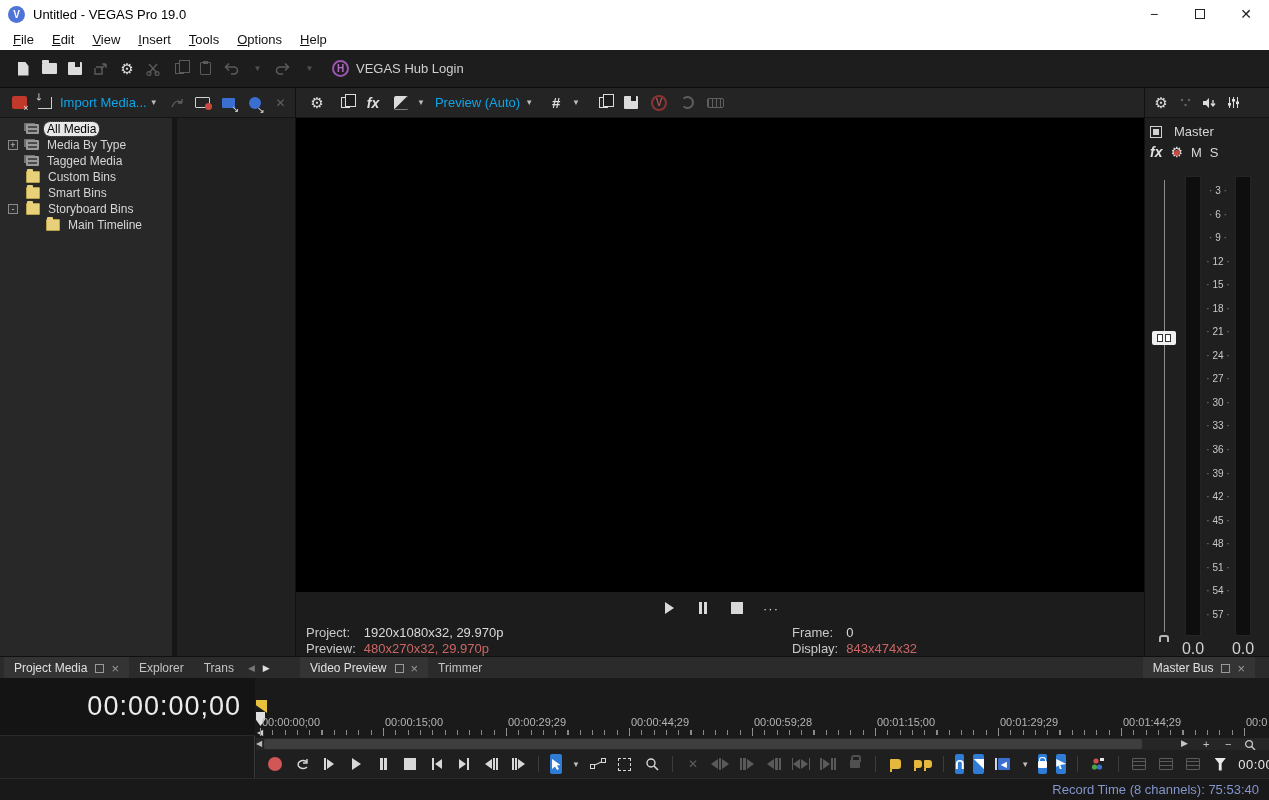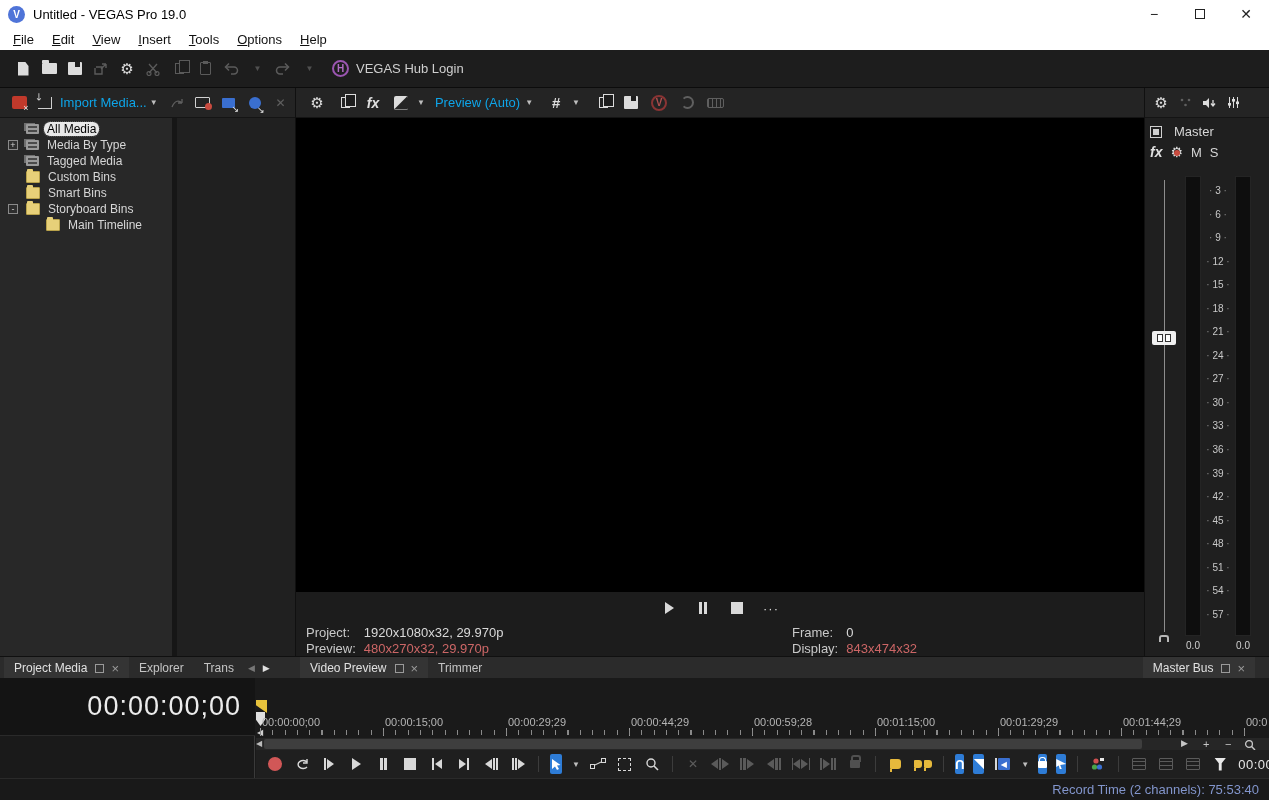--- a/index.html
+++ b/index.html
@@ -107,21 +107,21 @@
   .fader-line { position:absolute; left:19px; top:92px; width:1px; height:452px; background:#8d8d8d; }
   .fader-handle { position:absolute; left:7px; top:243px; width:24px; height:14px; background:#f0f0f0; border-radius:2px; display:flex; align-items:center; justify-content:center; gap:2px; }
   .fader-handle i { display:block; width:6px; height:8px; border:1px solid #333; background:#fff; }
   .meter-strip { position:absolute; top:88px; width:16px; height:460px; background:#0e0e0e; border:1px solid #242424; }
   .db-scale { position:absolute; left:56px; top:98px; width:34px; height:434px; display:flex; flex-direction:column; justify-content:space-between; }
   .db { text-align:center; font-size:10px; color:#c8c8c8; line-height:1; }
   .db::before { content:"· "; color:#8a8a8a; }
   .db::after { content:" ·"; color:#8a8a8a; }
   .ic-lock { width:10px; height:8px; background:#b8b8b8; border-radius:1px; position:relative; }
   .ic-lock::before { content:""; position:absolute; top:-5px; left:1px; width:6px; height:5px; border:2px solid #b8b8b8; border-bottom:none; border-radius:3px 3px 0 0; }
-  .meter-val { position:absolute; font-size:10px; color:#d0d0d0; width:24px; text-align:center; }
+  .meter-val { position:absolute; font-size:16px; color:#d0d0d0; width:24px; text-align:center; }
 
   
   .tabbar { position:absolute; left:0; top:656px; width:1269px; height:22px; background:#2b2b2b; border-top:1px solid #101010; }
   .tabgroup { position:absolute; top:0; height:22px; display:flex; align-items:center; }
   .tab { height:22px; display:flex; align-items:center; padding:0 10px; color:#c4c4c4; font-size:12px; white-space:nowrap; }
   .tab.active { background:#343434; color:#e0e0e0; }
   .tab.trunc .tab-label { max-width:38px; overflow:hidden; }
   .tab-win { width:9px; height:9px; border:1px solid #9a9a9a; margin-left:8px; }
   .tab-close { color:#9a9a9a; margin-left:7px; font-size:13px; }
   .pager { color:#777; font-size:9px; padding:0 4px; }
@@ -685,15 +685,15 @@
           </span>
         <span class="t-ic">
             <span class="funnel"></span>
           </span>
         <span class="transport-tc">00:00:00;00</span>
       </div>
     </div>
   </div>
 
   <div class="statusbar">
-    <span class="record-time">Record Time (2 channels): 75:53:40</span>
+    <span class="record-time">Record Time (8 channels): 75:53:40</span>
   </div>
 </div>
 
 </body></html>

